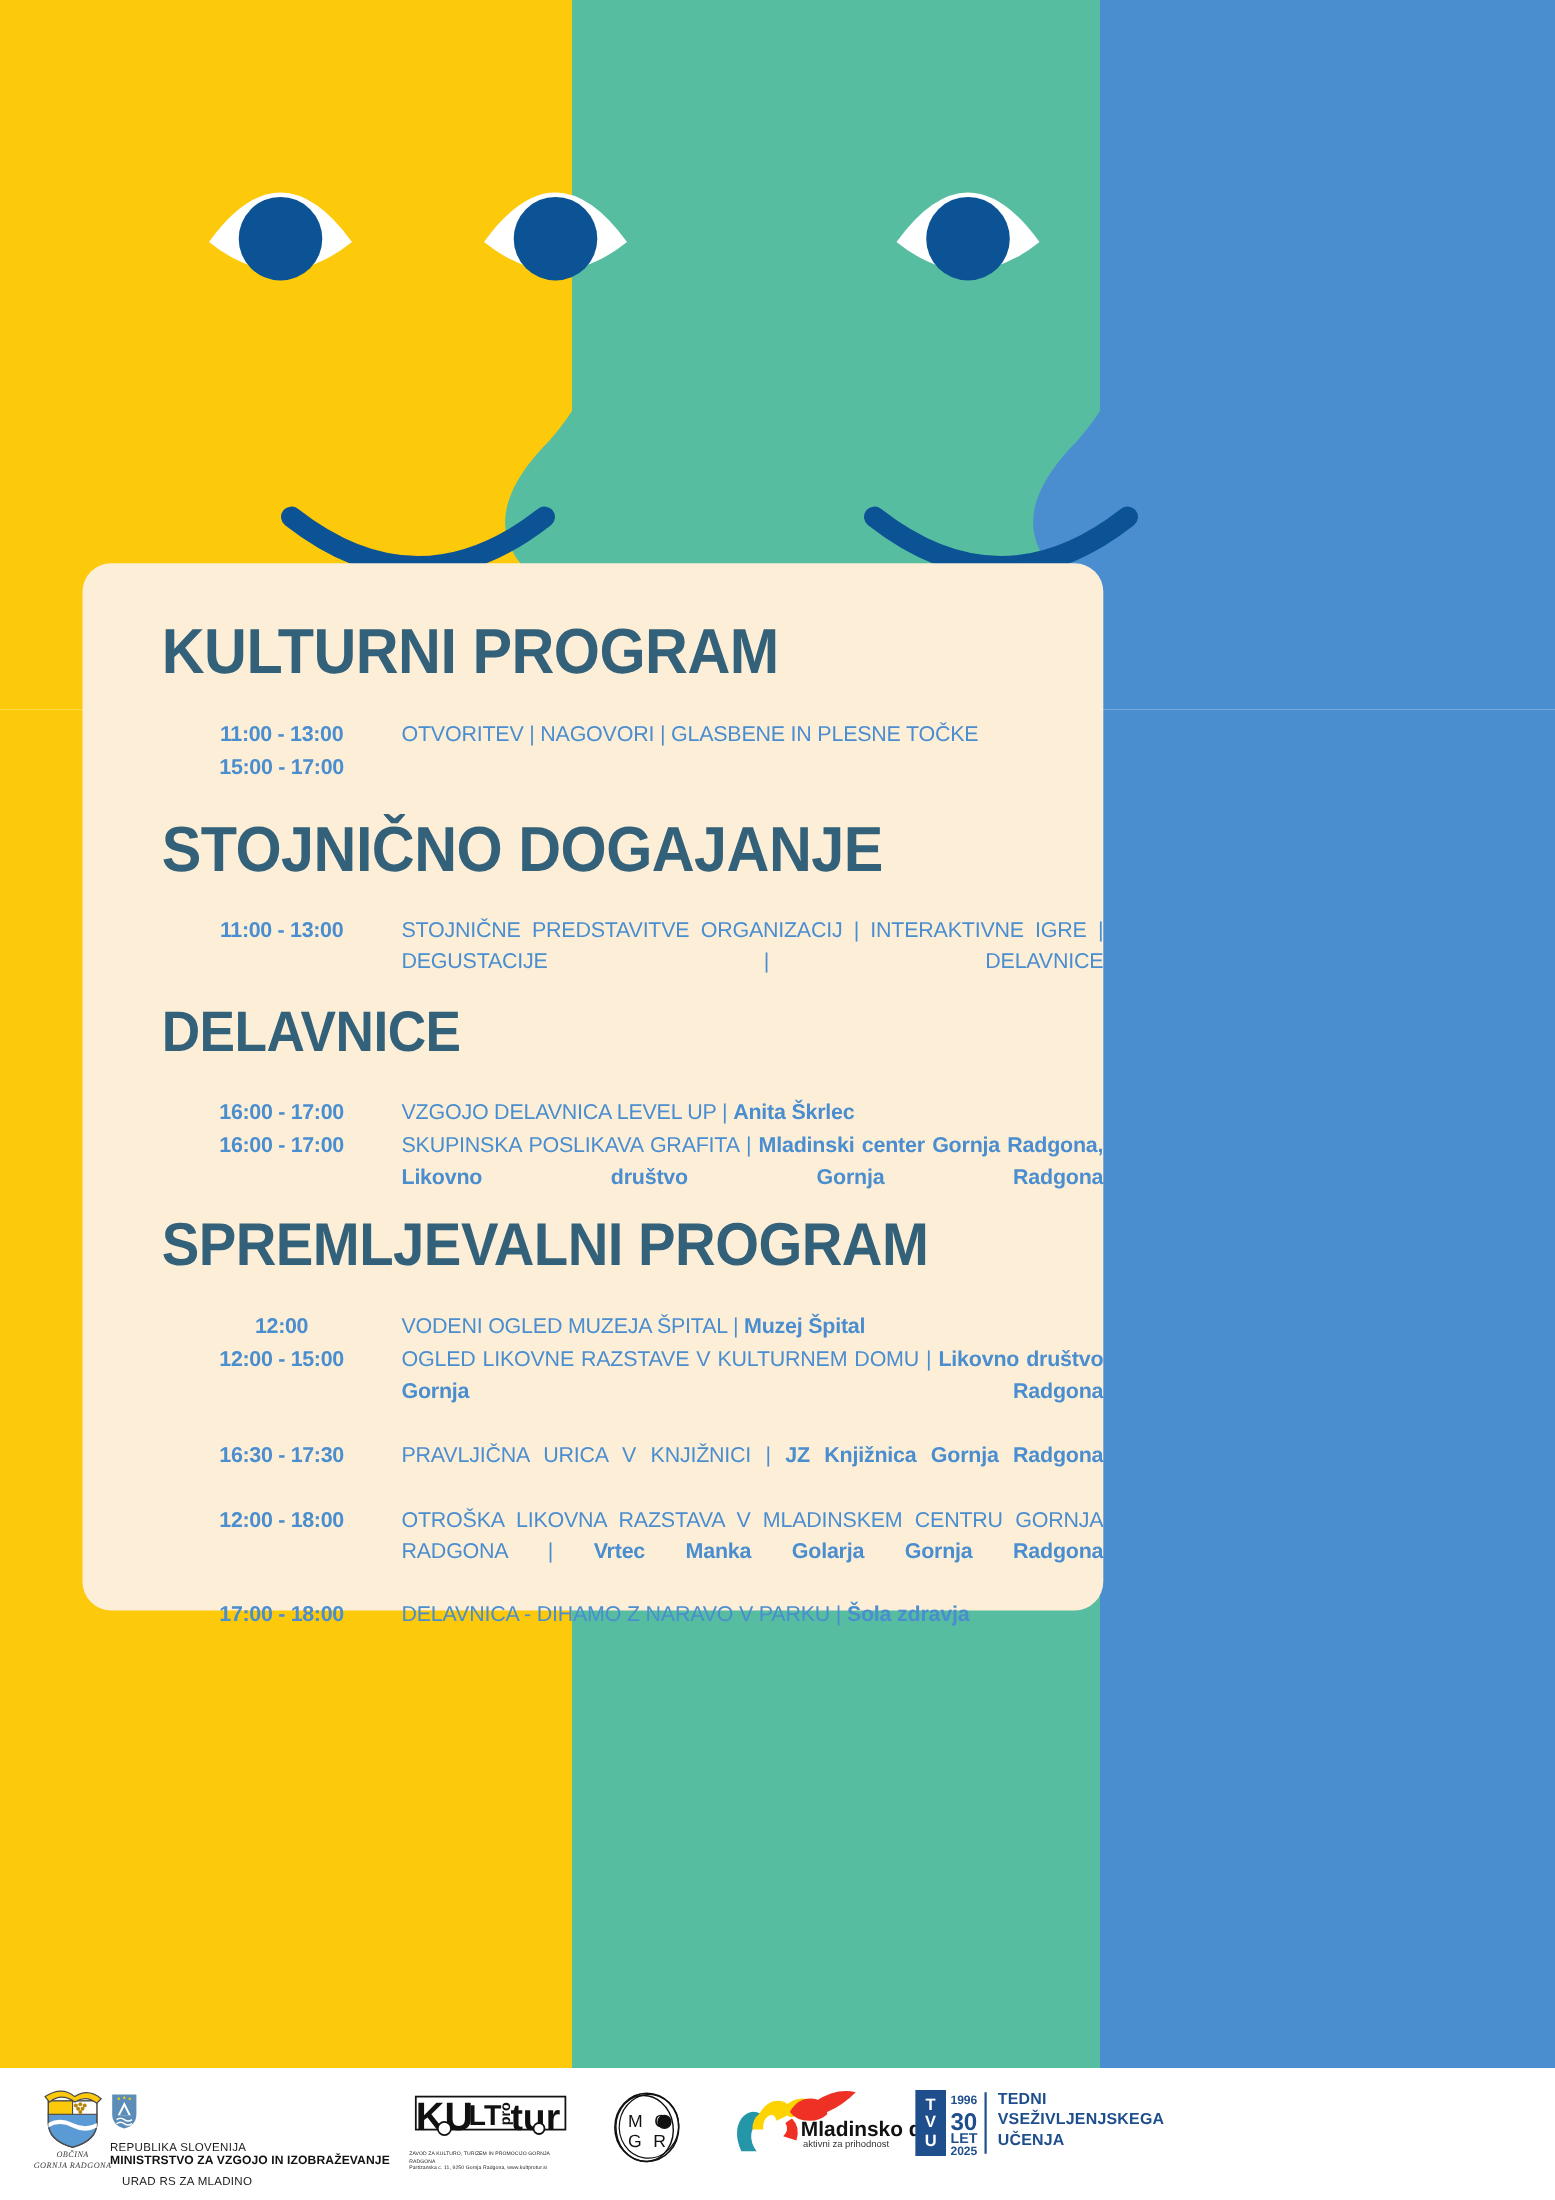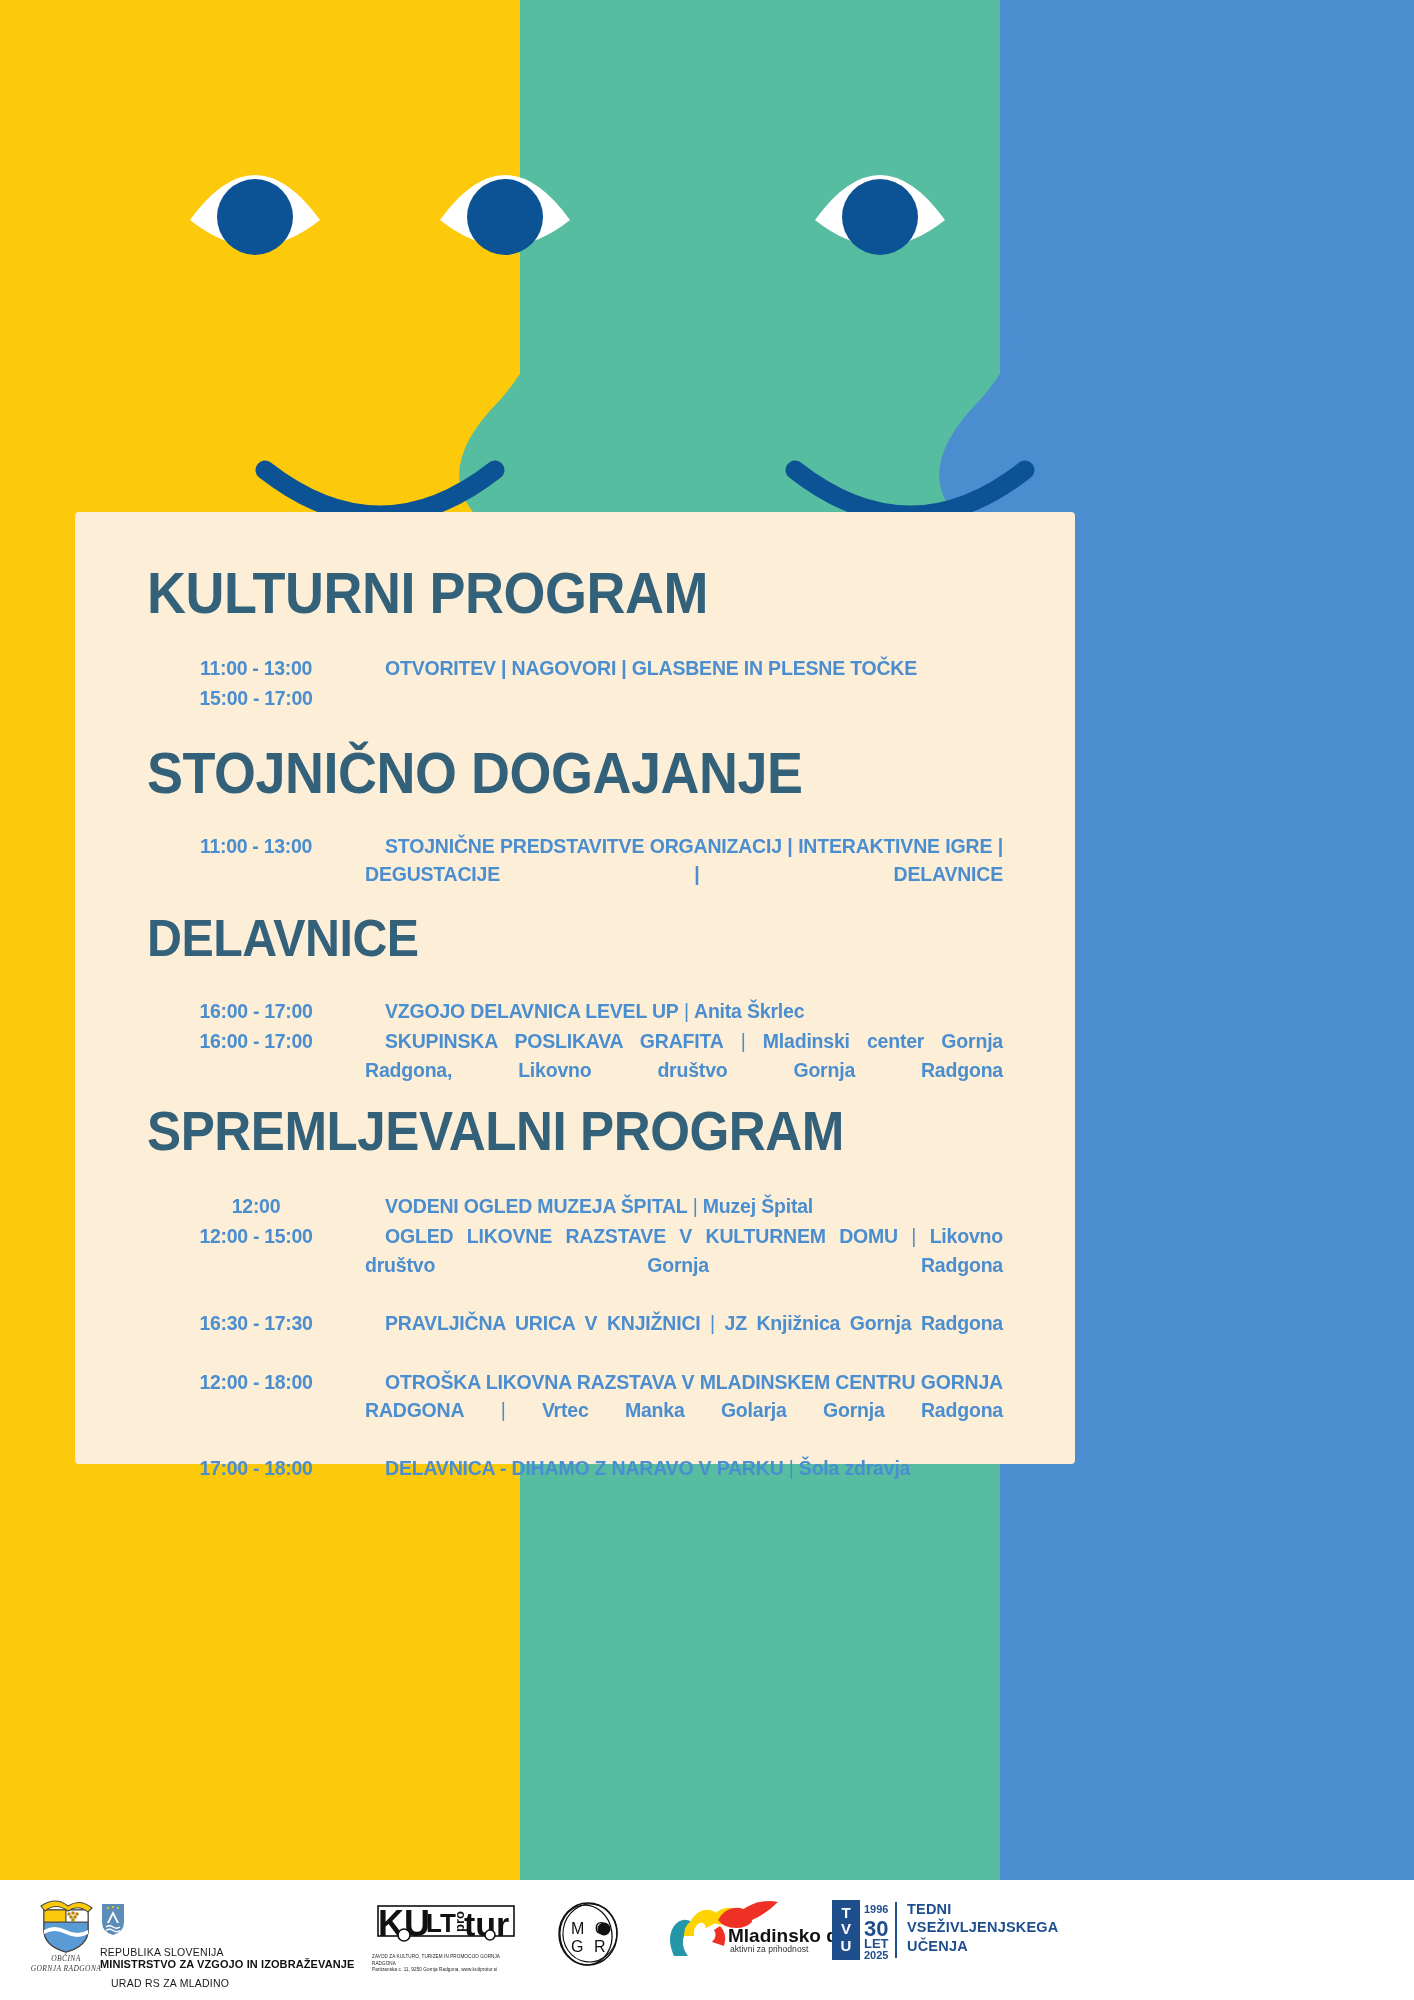--- a/index.html
+++ b/index.html
@@ -15,23 +15,23 @@
   #art {
     position:absolute; left:0; top:0; width:1414px; height:1880px;
     overflow:hidden;
   }
   #art svg { display:block; width:1414px; height:1880px; }
 
   
   #card {
     position:absolute;
     left:75px; top:512px;
-    width:1000px; height:952px;
+    width:928px; height:952px;
     background:#fdeed7;
-    border-radius:4px;
+    border-radius:26px;
     z-index:5;
   }
 
   .sec-title {
     font-weight:bold;
     color:#33617a;
     letter-spacing:-0.5px;
     line-height:1;
     white-space:nowrap;
     transform:scaleX(0.93);
@@ -55,21 +55,21 @@
     white-space:nowrap;
     text-align:center;
   }
   .desc {
     flex:1 1 auto;
     font-size:19.5px;
     line-height:1.45;
     color:#4a8ed0;
     letter-spacing:-0.2px;
   }
-  .desc .up { font-weight:bold;margin-left:20px; }
+  .desc .up { font-weight:normal; }
   .desc .lo { font-weight:bold; }
   .just { text-align:justify; }
   .just::after { content:""; display:inline-block; width:100%; }
 
   
   #footer {
     position:absolute; left:0; top:1880px; width:1414px; height:120px;
     background:#ffffff; z-index:6;
   }
   .logo { position:absolute; }

